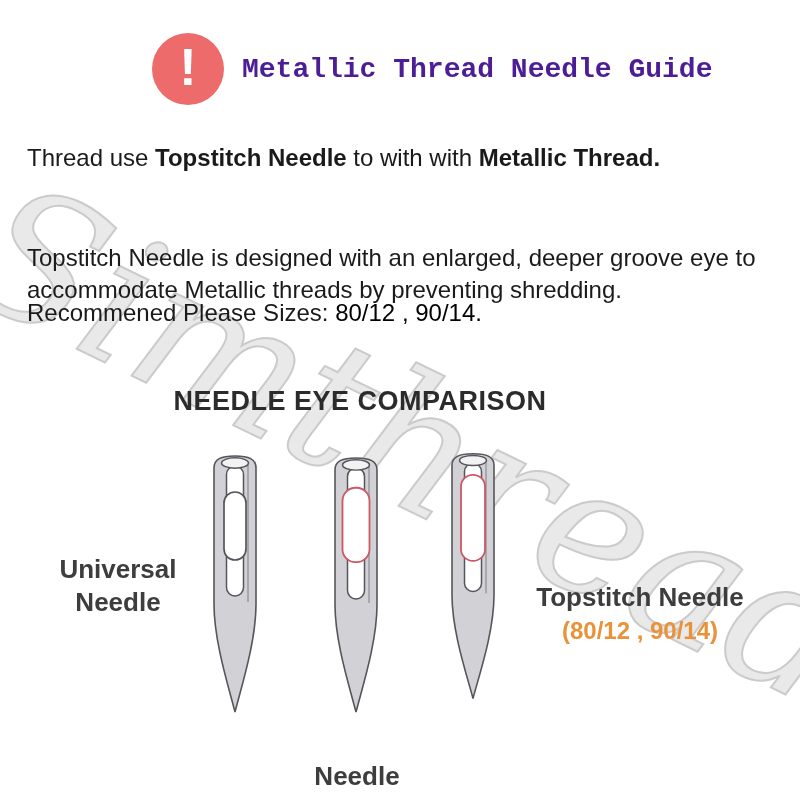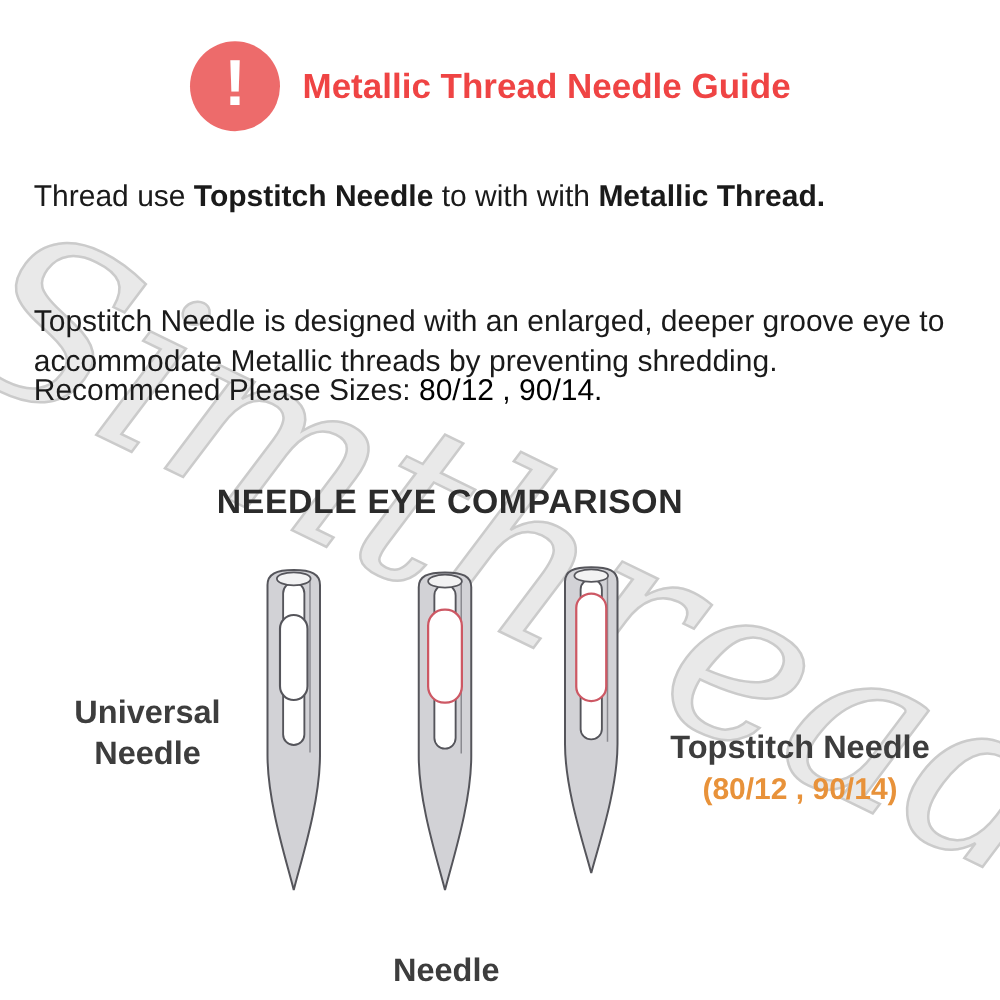--- a/index.html
+++ b/index.html
@@ -21,22 +21,22 @@
   .header{position:absolute;left:152px;top:33px;display:flex;align-items:center;}
   .alert-circle{
     width:72px;height:72px;border-radius:50%;background:#ed6b6b;
     display:flex;align-items:center;justify-content:center;flex:0 0 auto;
   }
   .alert-circle .excl{
     color:#ffffff;font-size:52px;font-weight:bold;line-height:1;
     font-family:"Liberation Sans", sans-serif;transform:translateY(-2px);
   }
   .title{
-    margin:0 0 0 18px;font-size:28px;font-weight:bold;color:#ef4444;
-    letter-spacing:0px;white-space:nowrap;
+    margin:0 0 0 18px;font-size:28px;font-weight:bold;color:#4c1d95;
+    letter-spacing:0px;white-space:nowrap;font-family:Liberation Mono, monospace;
   }
   
   .para{position:absolute;left:27px;margin:0;color:#1a1a1a;font-size:24px;line-height:32px;}
   .intro{top:142px;width:760px;}
   .desc{top:197px;width:770px;margin-top:45px;}
   .recommend{top:297px;width:760px;}
   .orange{color:#000000;}
   
   .diagram-heading{
     position:absolute;left:0;top:386px;width:720px;margin:0;text-align:center;

